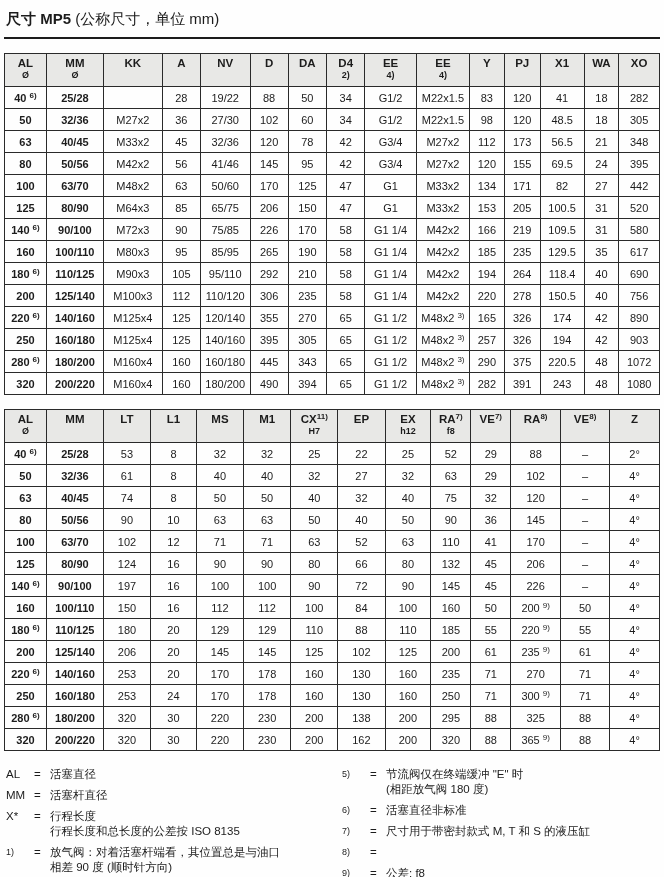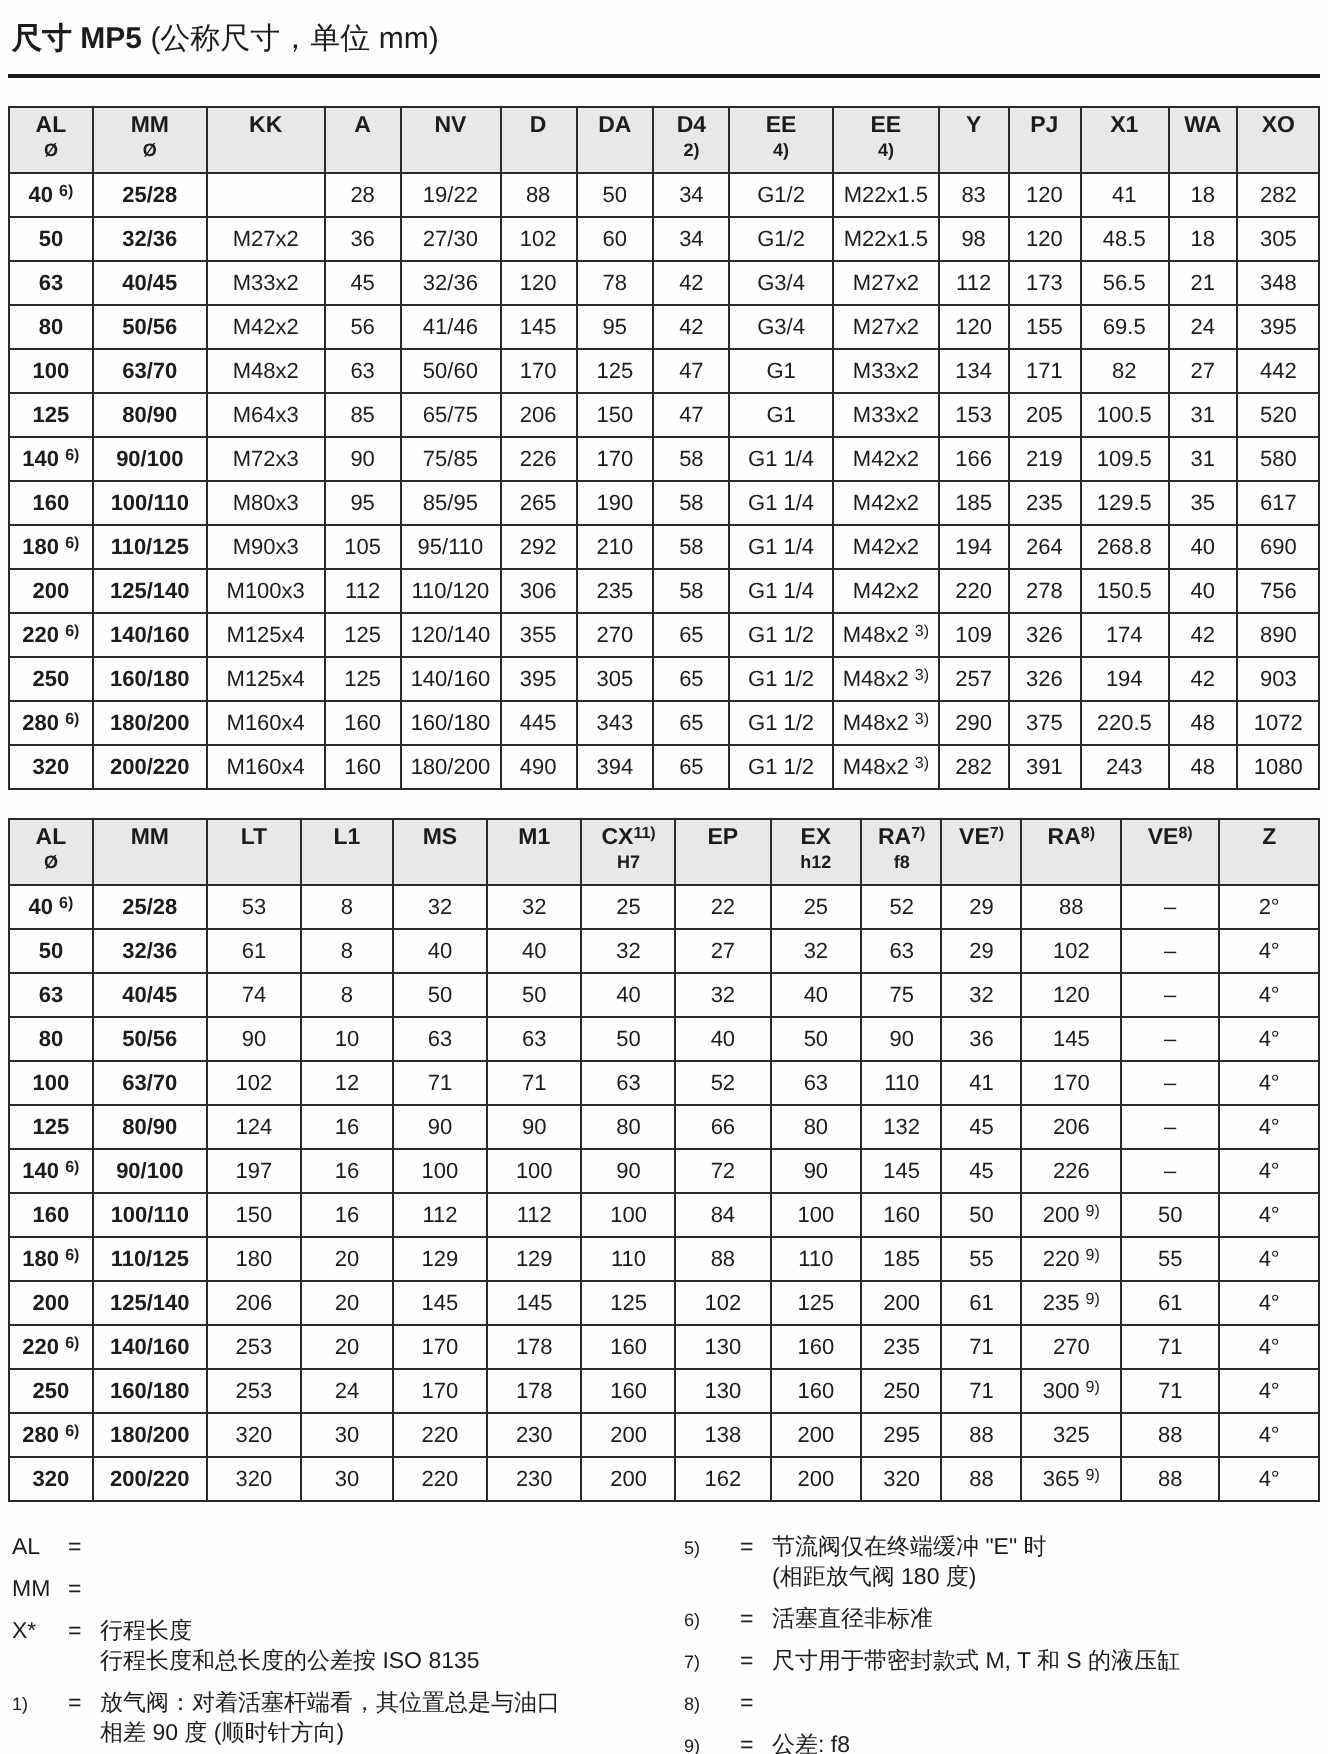--- a/index.html
+++ b/index.html
@@ -267,21 +267,21 @@
           <td>M90x3</td>
           <td>105</td>
           <td>95/110</td>
           <td>292</td>
           <td>210</td>
           <td>58</td>
           <td>G1 1/4</td>
           <td>M42x2</td>
           <td>194</td>
           <td>264</td>
-          <td>268.8</td>
+          <td>118.4</td>
           <td>40</td>
           <td>690</td>
         </tr>
         <tr>
           <td class="b">200</td>
           <td class="b">125/140</td>
           <td>M100x3</td>
           <td>112</td>
           <td>110/120</td>
           <td>306</td>
@@ -299,21 +299,21 @@
           <td class="b">220 <sup>6)</sup></td>
           <td class="b">140/160</td>
           <td>M125x4</td>
           <td>125</td>
           <td>120/140</td>
           <td>355</td>
           <td>270</td>
           <td>65</td>
           <td>G1 1/2</td>
           <td>M48x2 <sup>3)</sup></td>
-          <td>109</td>
+          <td>165</td>
           <td>326</td>
           <td>174</td>
           <td>42</td>
           <td>890</td>
         </tr>
         <tr>
           <td class="b">250</td>
           <td class="b">160/180</td>
           <td>M125x4</td>
           <td>125</td>
@@ -653,24 +653,26 @@
           <td>4°</td>
         </tr>
       </tbody>
   </table>
 
   <div class="footnotes">
     <div class="fcol left">
         <div class="note">
           <span class="term">AL</span>
           <span class="eq">=</span>
+          <span class="ntext">活塞直径</span>
         </div>
         <div class="note">
           <span class="term">MM</span>
           <span class="eq">=</span>
+          <span class="ntext">活塞杆直径</span>
         </div>
         <div class="note">
           <span class="term">X*</span>
           <span class="eq">=</span>
           <span class="ntext">行程长度<br>行程长度和总长度的公差按 ISO 8135</span>
         </div>
         <div class="note">
           <span class="term supterm">1)</span>
           <span class="eq">=</span>
           <span class="ntext">放气阀：对着活塞杆端看，其位置总是与油口<br>相差 90 度 (顺时针方向)</span>

